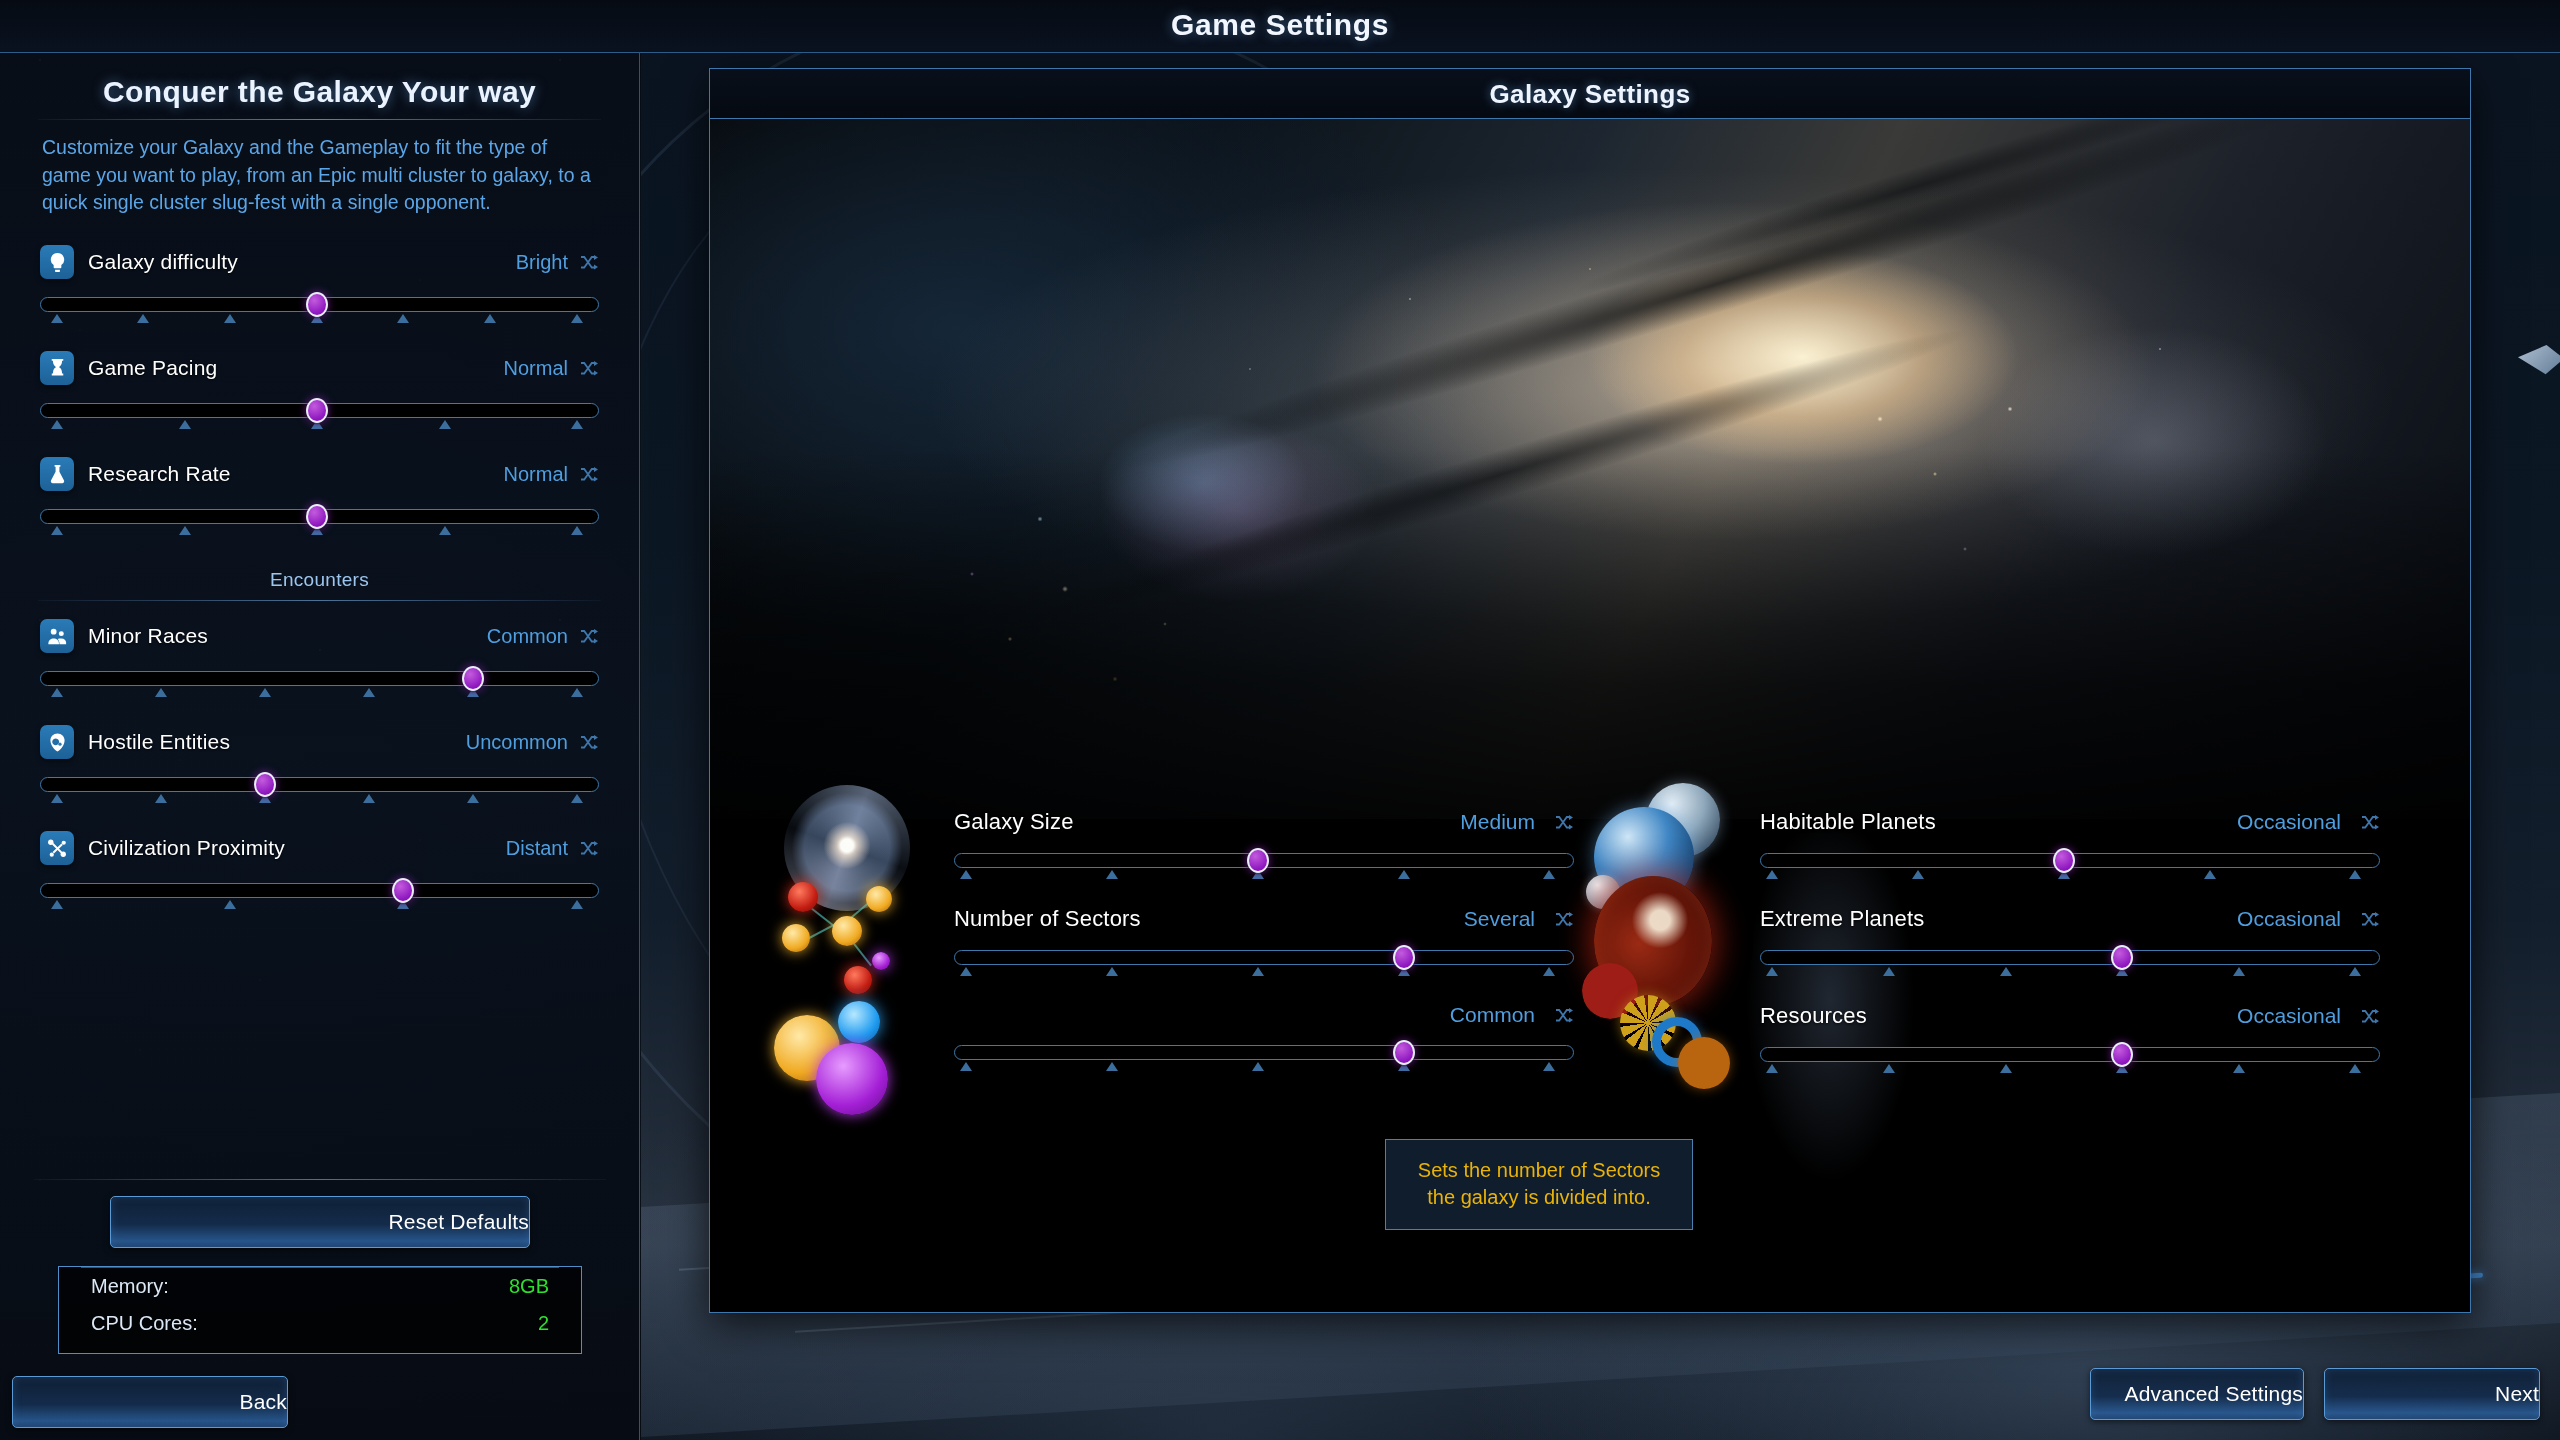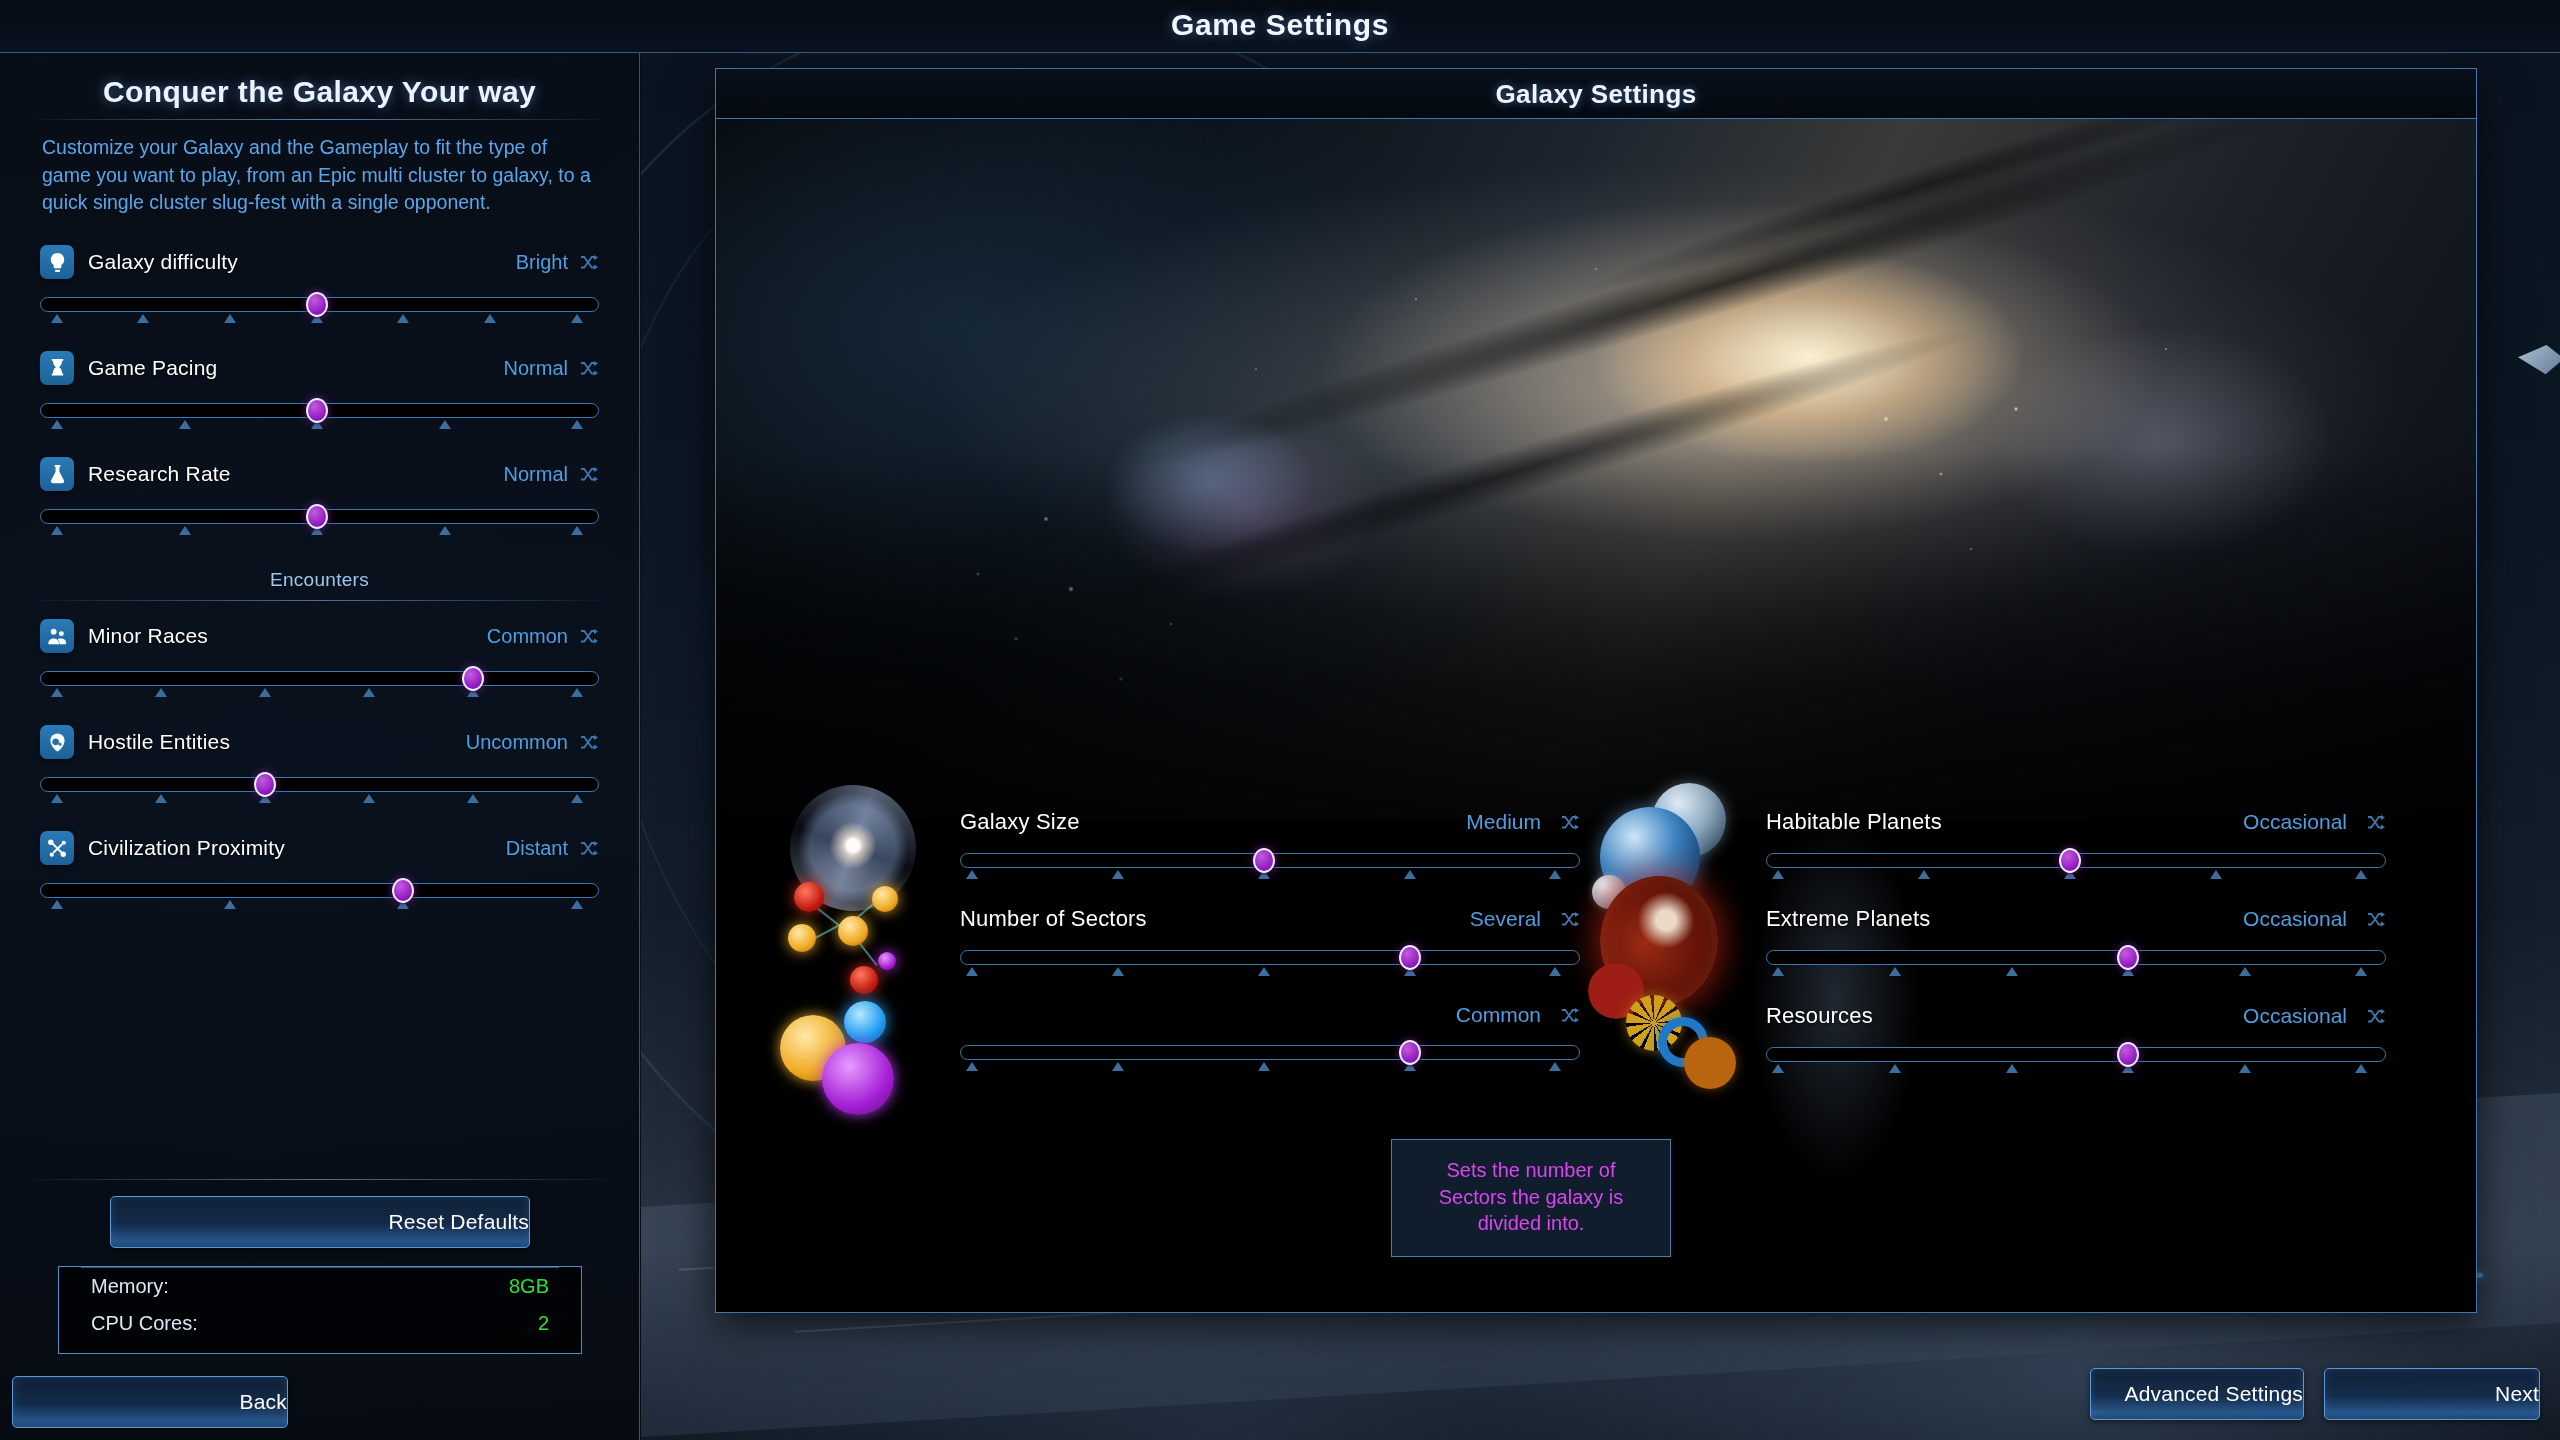--- a/index.html
+++ b/index.html
@@ -119,21 +119,21 @@
     transform:skewY(-3.4deg); }
   .deck-line { position:absolute; height:2px; background:rgba(170,195,225,.22); }
   .deck-blue { position:absolute; height:5px; border-radius:3px;
     background:rgba(70,155,235,.85); box-shadow:0 0 10px rgba(70,155,235,.85); }
   .ship { position:absolute; right:-4px; top:290px; width:46px; height:34px;
     background:linear-gradient(135deg,#cfe0f2,#6d8aa8);
     clip-path:polygon(0 42%, 62% 6%, 100% 46%, 60% 92%); opacity:.85;
     filter:drop-shadow(0 0 6px rgba(180,215,255,.5)); }
 
   
-  .panel { position:absolute; left:74px; top:15px; width:1762px; height:1245px;
+  .panel { position:absolute; left:68px; top:15px; width:1762px; height:1245px;
     border:1px solid #3f77ac; background:#000; overflow:hidden;
     box-shadow:0 10px 40px rgba(0,0,0,.75); }
   .panel-head { position:relative; height:50px; border-bottom:1px solid #3f77ac;
     background:linear-gradient(180deg, rgba(9,16,27,.97), rgba(5,10,18,.97)); }
   .panel-title { position:absolute; left:0; right:0; top:10px; text-align:center;
     font-size:26px; color:#eef5ff; font-weight:600; letter-spacing:.4px;
     text-shadow:0 0 10px rgba(120,185,255,.5); }
   .panel-body { position:relative; height:1194px; background:#000; }
 
   
@@ -251,23 +251,23 @@
       transparent 322deg 330deg, #cfa01a 330deg 352deg, transparent 352deg 360deg);
     box-shadow:0 0 12px rgba(205,160,25,.5); }
   .rs.blu { left:72px; top:58px; width:50px; height:50px; border:9px solid #1e79c9;
     box-shadow:0 0 12px rgba(30,120,200,.55); background:transparent; }
   .rs.org { left:98px; top:78px; width:52px; height:52px;
     background:repeating-linear-gradient(0deg,#b9650f 0 8px, rgba(0,0,0,0) 8px 12px),
                radial-gradient(circle,#b9650f 0 100%);
     box-shadow:0 0 12px rgba(190,105,15,.55); }
 
   
-  .tooltip { position:absolute; left:675px; top:1020px; width:280px;
+  .tooltip { position:absolute; left:675px; top:1020px; width:308px;
     border:1px solid #4b7fae; background:#101d2c; padding:17px 18px 19px;
-    text-align:center; font-size:20px; line-height:1.33; color:#d946ef; z-index:40;
+    text-align:center; font-size:20px; line-height:1.33; color:#eab308; z-index:40;
     box-shadow:0 4px 16px rgba(0,0,0,.7); }
 
   
   .bottom-btns { position:absolute; right:20px; bottom:20px; display:flex; gap:20px; z-index:25; }
   .btn-adv { width:214px; height:52px; line-height:50px; }
   .btn-next { width:216px; height:52px; line-height:50px; }
 </style>
 </head>
 <body>
 

